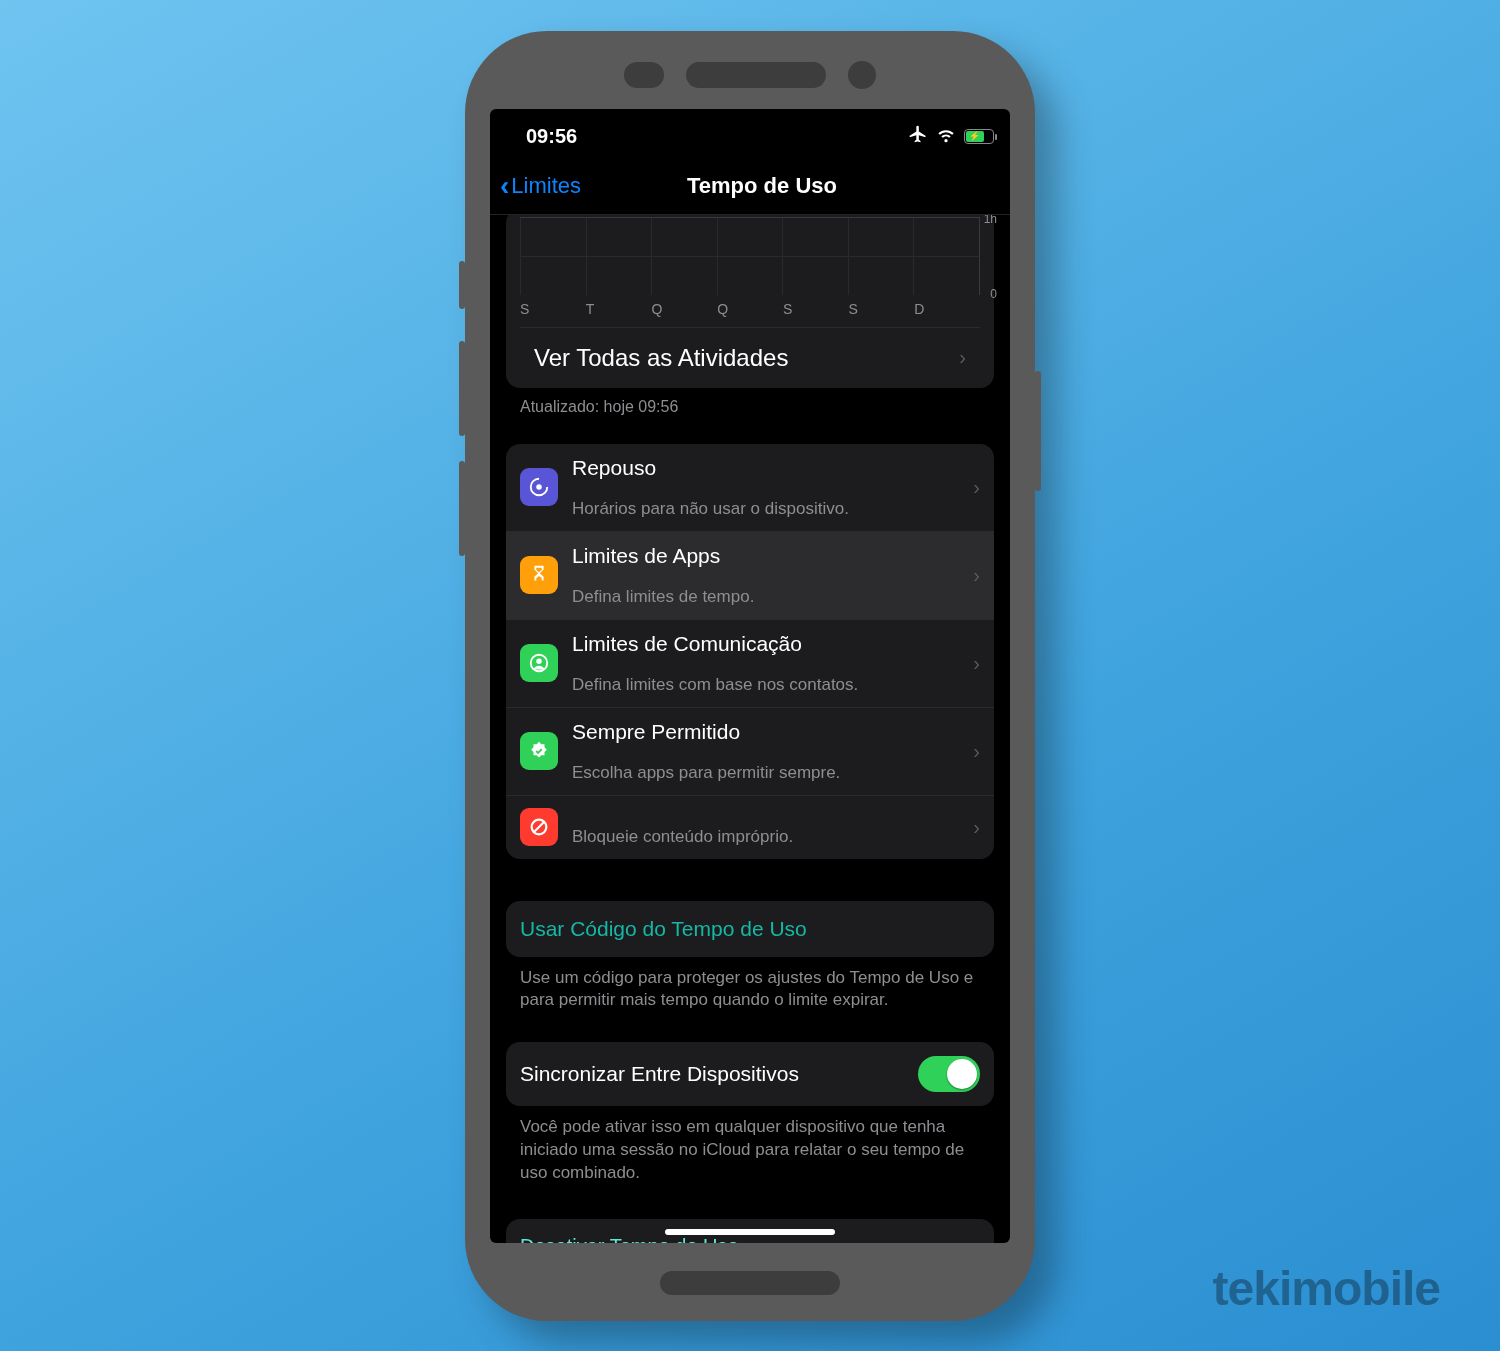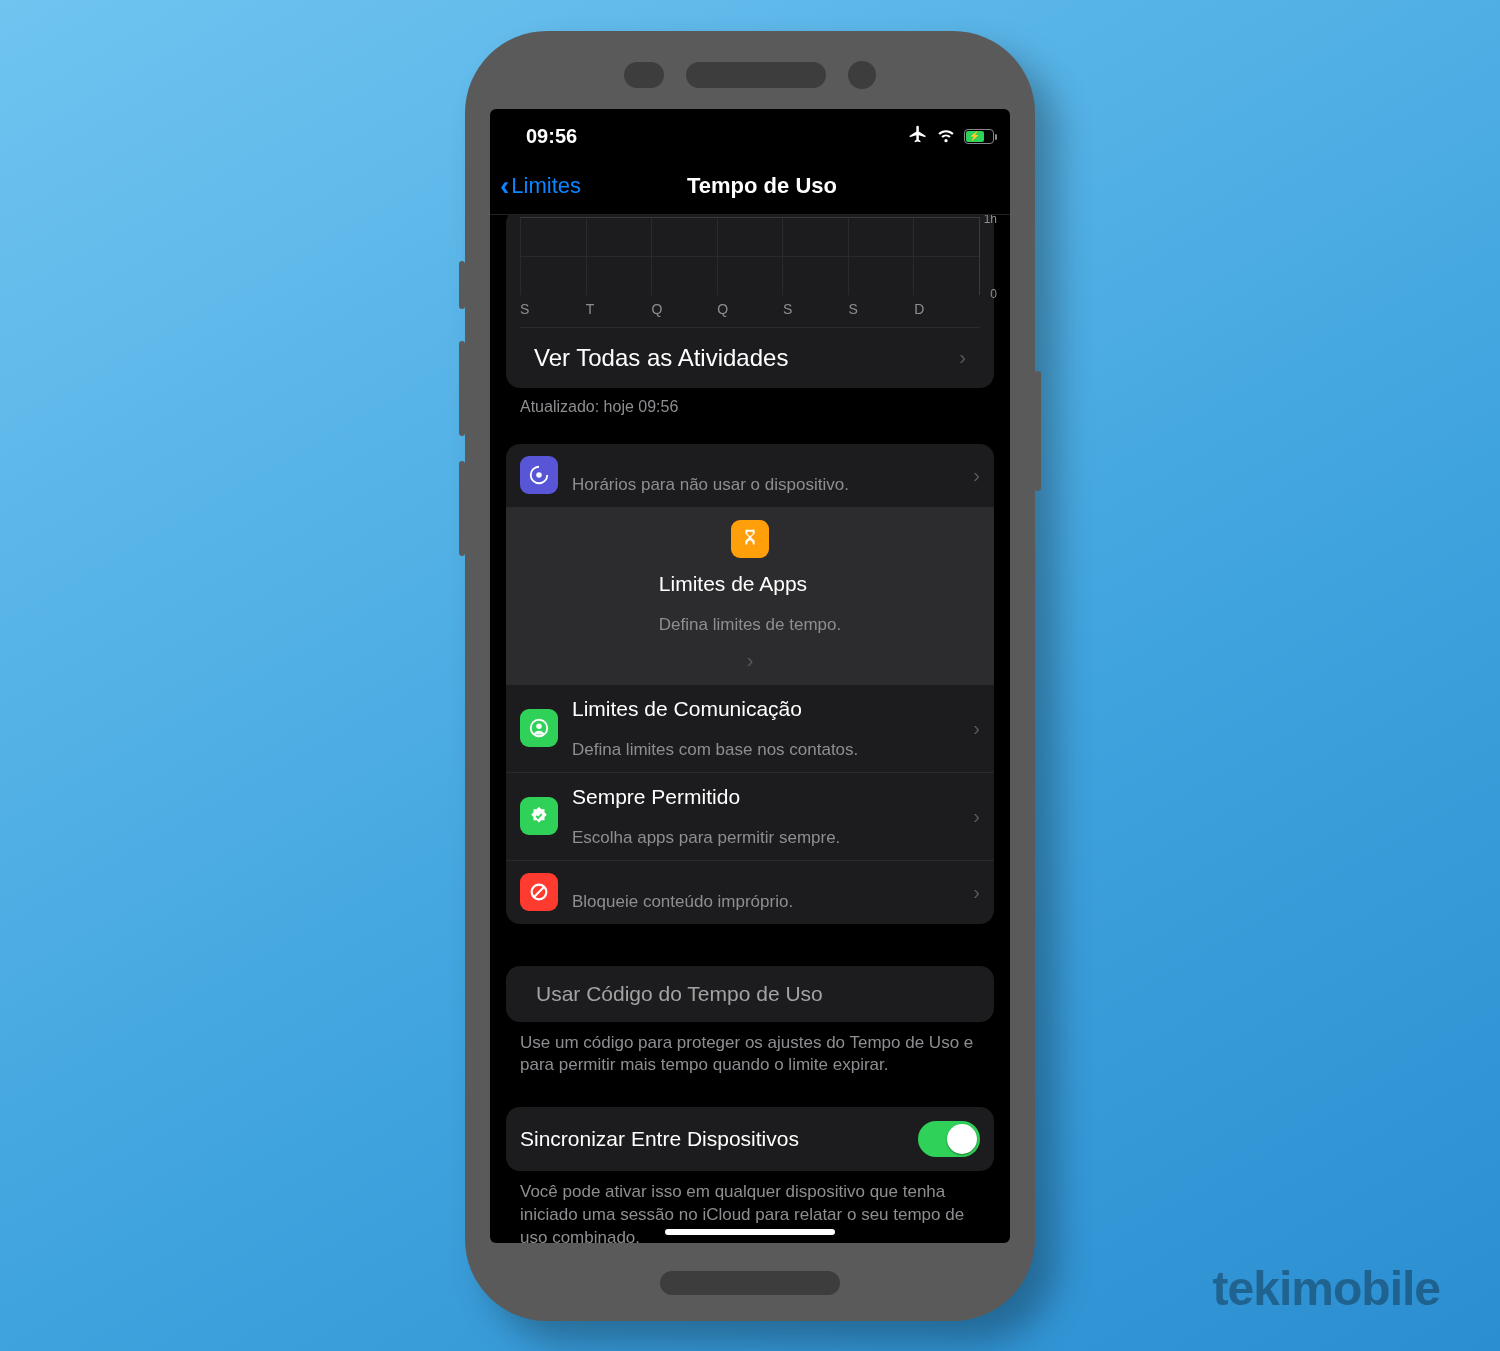--- a/index.html
+++ b/index.html
@@ -208,44 +208,43 @@
     overflow: hidden;
   }
   .cell {
     display: flex;
     align-items: center;
     padding: 12px 14px;
     gap: 14px;
     border-top: 0.5px solid #2b2b2d;
   }
   .cell:first-child { border-top: none; }
-  .cell.highlight { background: #2c2c2e; flex-direction: column; }
+  .cell.highlight { background: #2c2c2e; }
   .app-icon {
     width: 38px; height: 38px;
     border-radius: 9px;
     display:flex;align-items:center;justify-content:center;
     flex-shrink:0;
   }
   .app-icon svg { width: 22px; height: 22px; }
   .cell-text { flex: 1; min-width:0;}
   .cell-title { font-size: 21px; color: #fff; }
   .cell-sub { font-size: 17px; color: #8e8e92; margin-top: 19px;}
   .group .chev-right { padding-right: 0;}
 
   .group-single {
     margin-top: 42px;
     background: #1c1c1e;
     border-radius: 14px;
   }
   .link-blue {
-    color: #a3a3a3;
+    color: #14b8a6;
     font-size: 21px;
     padding: 16px 14px;
     display:block;
-    margin-left:16px;
   }
   .group-help {
     color: #8e8e92;
     font-size: 17px;
     line-height: 1.35;
     padding: 10px 14px 0 14px;
   }
 
   
   .toggle-row {
@@ -379,20 +378,21 @@
 
       <div class="group">
         <div class="cell">
           <div class="app-icon" style="background:#5856d6">
             <svg viewBox="0 0 24 24" fill="#fff">
                 <path d="M12 2a10 10 0 1 0 10 10h-2a8 8 0 1 1-8-8V2z"></path>
                 <circle cx="12" cy="12" r="3" fill="#fff"></circle>
               </svg>
           </div>
           <div class="cell-text">
+            <div class="cell-title">Repouso</div>
             <div class="cell-sub">Horários para não usar o dispositivo.</div>
           </div>
           <span class="chev-right">›</span>
         </div>
 
         <div class="cell highlight">
           <div class="app-icon" style="background:#ff9f0a">
             <svg viewBox="0 0 24 24" fill="#fff">
                 <path d="M7 2h10v4l-4 4 4 4v4H7v-4l4-4-4-4V2zm2 2v2.5L12 9l3-2.5V4H9zm0 14h6v-2.5L12 13l-3 2.5V18z"></path>
               </svg>

